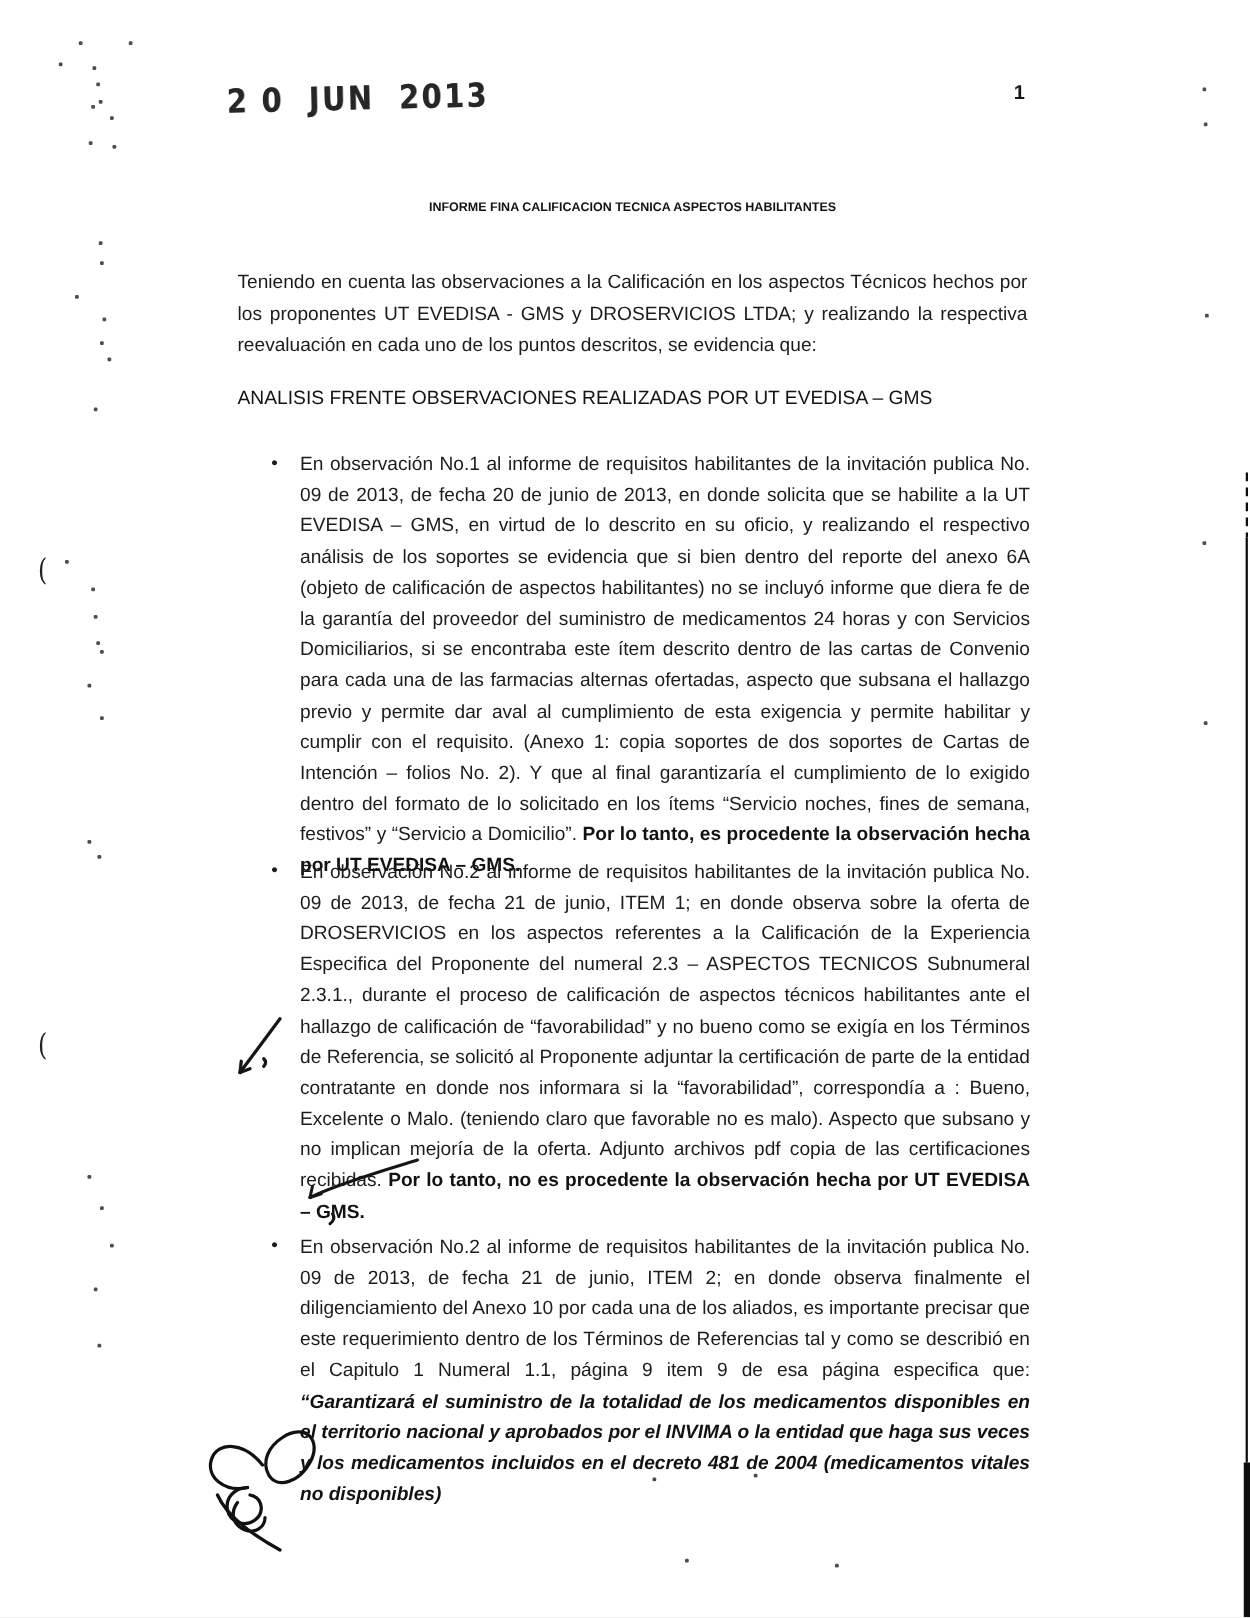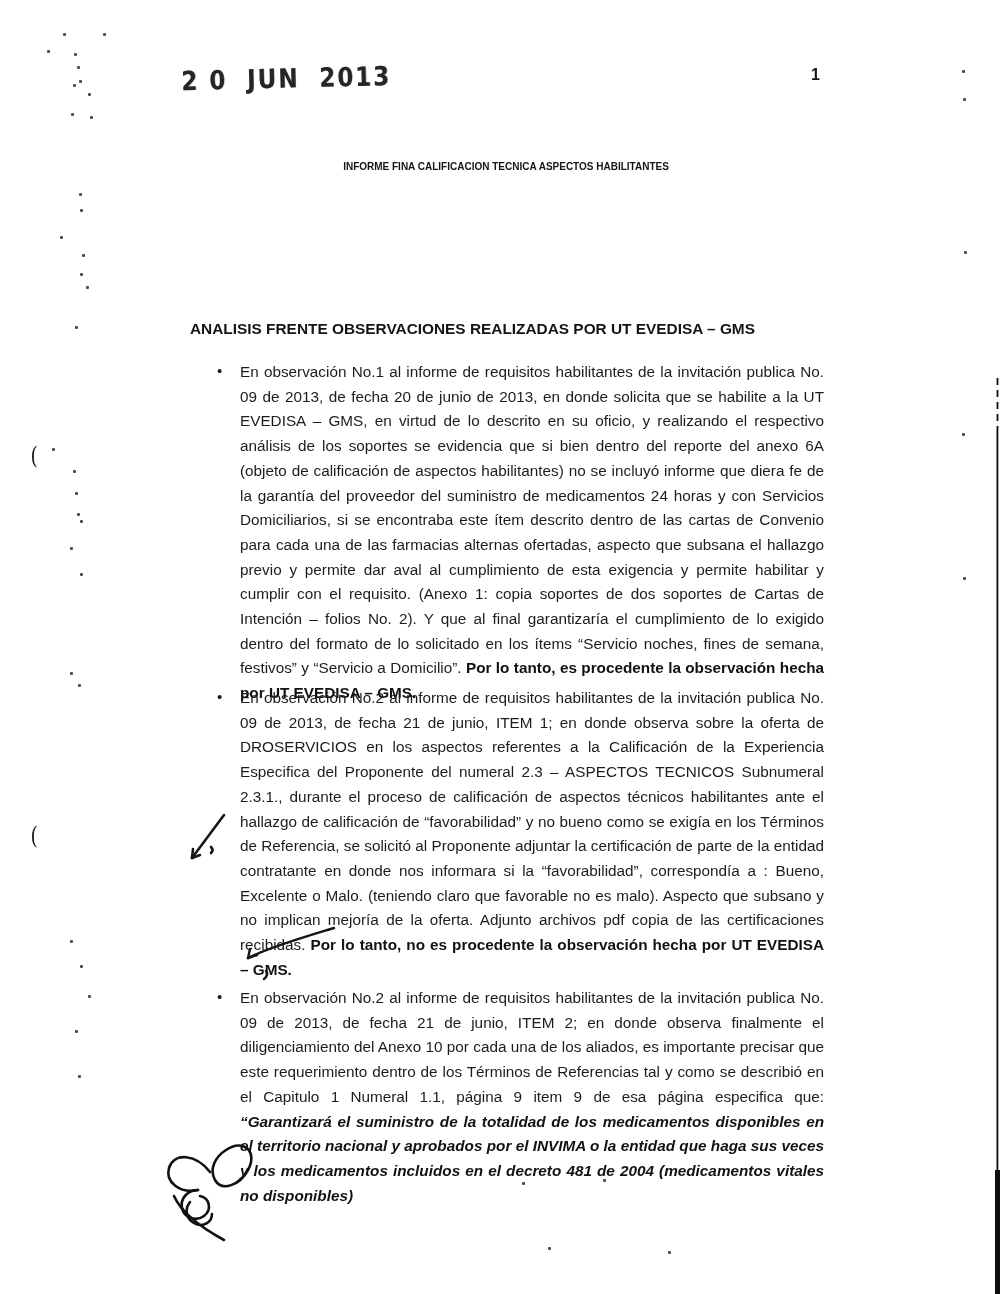--- a/index.html
+++ b/index.html
@@ -30,22 +30,22 @@
   }
   .title{
     position:absolute;left:190px;top:161px;width:632px;
     text-align:center;font-weight:700;font-size:10px;color:#141414;
   }
   .intro{
     position:absolute;left:190px;top:198px;width:632px;
     font-size:15.3px;line-height:25.4px;text-align:justify;
   }
   .heading{
-    position:absolute;left:190px;top:320px;width:700px;
-    font-weight:700;font-size:15.4px;color:#141414;
+    position:absolute;left:190px;top:310px;width:700px;
+    font-weight:400;font-size:15.4px;color:#141414;
   }
   .bullet{
     position:absolute;left:190px;width:634px;
     padding-left:50px;box-sizing:border-box;
     font-size:15.3px;line-height:24.7px;text-align:justify;
   }
   .bullet .marker{
     position:absolute;left:27px;top:-1px;font-size:15px;
   }
   .b1{top:360px}
@@ -74,20 +74,21 @@
 <body>
 
 <div class="page">
 
   <div class="stamp">2 0  JUN  2013</div>
 
   <div class="pagenum">1</div>
 
   <div class="title">INFORME FINA CALIFICACION TECNICA ASPECTOS HABILITANTES</div>
 
+  <p class="intro">Teniendo en cuenta las observaciones a la Calificación en los aspectos Técnicos hechos por los proponentes UT EVEDISA - GMS y DROSERVICIOS LTDA; y realizando la respectiva reevaluación en cada uno de los puntos descritos, se evidencia que:</p>
 
   <div class="heading">ANALISIS FRENTE OBSERVACIONES REALIZADAS POR UT EVEDISA – GMS</div>
 
   <div class="bullet b1">
     <span class="marker">•</span>
     <span>En observación No.1 al informe de requisitos habilitantes de la invitación publica No. 09 de 2013, de fecha 20 de junio de 2013,  en donde solicita que se habilite a la UT EVEDISA – GMS, en virtud de lo descrito en su oficio, y realizando el respectivo análisis de los soportes se evidencia que si bien dentro del reporte del anexo 6A (objeto de calificación de aspectos habilitantes) no se incluyó informe que diera fe de la garantía del proveedor del suministro de medicamentos 24 horas y con Servicios Domiciliarios, si se encontraba este ítem descrito dentro de las cartas de Convenio para cada una de las farmacias alternas ofertadas, aspecto que subsana el hallazgo previo y permite dar aval al cumplimiento de esta exigencia y permite habilitar y cumplir con el requisito. (Anexo 1: copia soportes de dos soportes de Cartas de Intención – folios No. 2). Y que al final garantizaría el cumplimiento de lo exigido dentro del formato de lo solicitado en los ítems “Servicio noches, fines de semana, festivos” y “Servicio a Domicilio”. </span><span class="bold-tail">Por lo tanto, es procedente la observación hecha por UT EVEDISA – GMS.</span>
   </div>
 
   <div class="bullet b2">
     <span class="marker">•</span>

